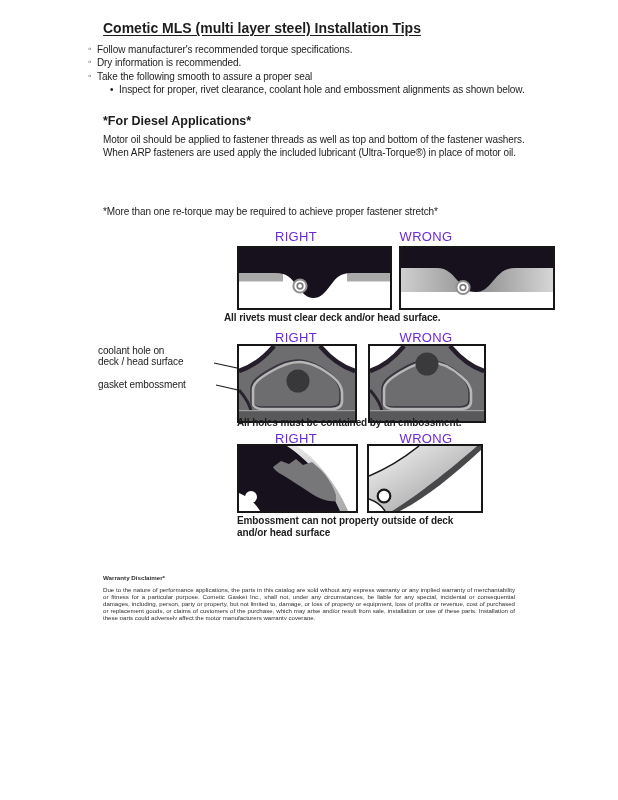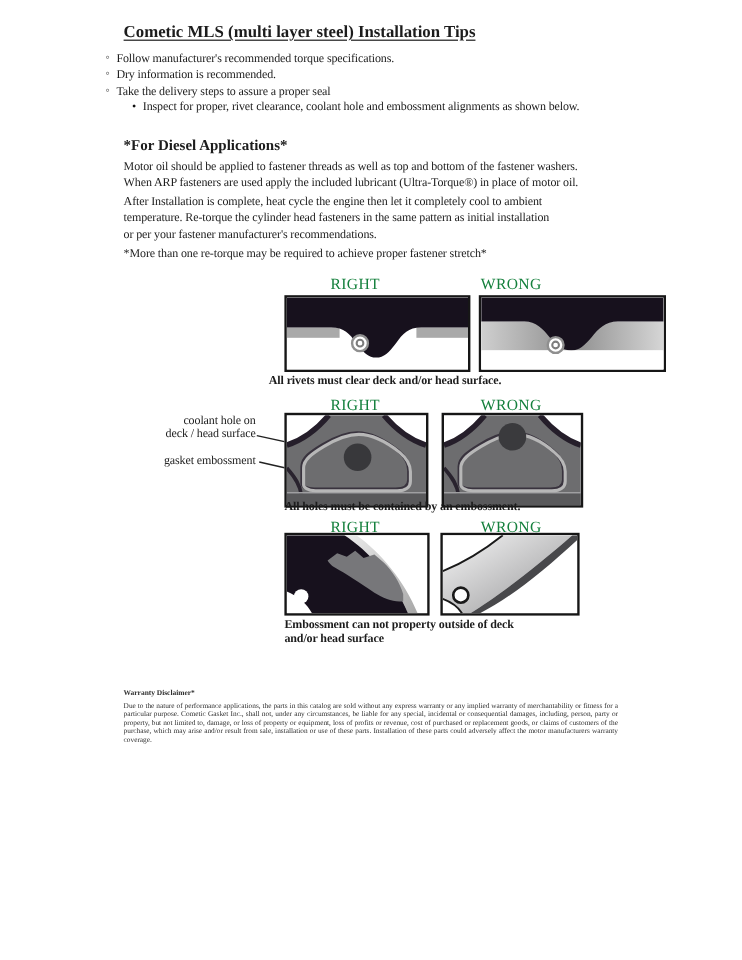--- a/index.html
+++ b/index.html
@@ -1,61 +1,58 @@
 <!DOCTYPE html>
 <html><head>
 <meta charset="utf-8">
 <style>
   html,body{margin:0;padding:0;background:#fff;}
   .page{position:relative;width:618px;height:620px;background:#ffffff;
-        font-family:Liberation Serif, serif;color:#1c1c1c;overflow:hidden;}
+        font-family:Liberation Sans, sans-serif;color:#1c1c1c;overflow:hidden;}
   .abs{position:absolute;}
   .title{left:103px;top:20px;font-size:14px;font-weight:700;text-decoration:underline;
          text-underline-offset:2px;letter-spacing:0;}
   .tips{left:88px;top:43px;font-size:10px;line-height:13.4px;letter-spacing:-0.1px;}
   .tip{padding-left:9px;position:relative;}
   .tip::before{content:"◦";position:absolute;left:0;top:-1px;font-size:10px;color:#333;}
   .subtip{padding-left:9px;margin-left:22px;position:relative;}
   .subtip::before{content:"•";position:absolute;left:0;top:0;font-size:10px;color:#111;}
   .h2{left:103px;top:114px;font-size:12.5px;font-weight:700;}
   .para{left:103px;width:440px;font-size:10px;line-height:13.4px;letter-spacing:-0.1px;white-space:pre-line;}
   .p1{top:133px;}
   .p2{top:162px;}
   .note{top:205px;}
-  .dg-label{width:90px;text-align:center;font-size:13px;font-weight:400;color:#15803d;letter-spacing:0.3px;}
+  .dg-label{width:90px;text-align:center;font-size:13px;font-weight:400;color:#6d28d9;letter-spacing:0.3px;}
   .panel{position:absolute;border:2px solid #161616;background:#fff;box-sizing:border-box;}
   .panel svg{display:block;width:100%;height:100%;}
   .caption{font-size:10px;font-weight:700;letter-spacing:-0.1px;line-height:11.5px;white-space:pre-line;}
-  .callout{font-size:10px;line-height:11px;text-align:right;letter-spacing:-0.1px;color:#222;}
+  .callout{font-size:10px;line-height:11px;letter-spacing:-0.1px;color:#222;}
   .legal{left:103px;top:574px;width:412px;font-size:6.1px;line-height:7.1px;color:#2e2e2e;
          text-align:justify;letter-spacing:0;}
   .legal h3{margin:0 0 5px 0;font-size:6.2px;font-weight:700;}
   .legal p{margin:0 0 5px 0;white-space:pre-line;}
   .docnum{left:398px;top:756px;font-size:13.5px;color:#404040;letter-spacing:0.4px;}
 </style>
 </head>
 <body>
 
 <div class="page">
 
   <div class="abs title">Cometic MLS (multi layer steel) Installation Tips</div>
 
   <div class="abs tips">
     <div class="tip">Follow manufacturer's recommended torque specifications.</div>
     <div class="tip">Dry information is recommended.</div>
-    <div class="tip">Take the delivery steps to assure a proper seal</div>
+    <div class="tip">Take the following smooth to assure a proper seal</div>
     <div class="subtip">Inspect for proper, rivet clearance, coolant hole and embossment alignments as shown below.</div>
   </div>
 
   <div class="abs h2">*For Diesel Applications*</div>
   <div class="abs para p1">Motor oil should be applied to fastener threads as well as top and bottom of the fastener washers.
 When ARP fasteners are used apply the included lubricant (Ultra-Torque®) in place of motor oil.</div>
-  <div class="abs para p2">After Installation is complete, heat cycle the engine then let it completely cool to ambient
-temperature. Re-torque the cylinder head fasteners in the same pattern as initial installation
-or per your fastener manufacturer's recommendations.</div>
   <div class="abs para note">*More than one re-torque may be required to achieve proper fastener stretch*</div>
 
   <div class="abs dg-label" style="left:251px;top:229px;">RIGHT</div>
   <div class="abs dg-label" style="left:381px;top:229px;">WRONG</div>
 
   <div class="panel" style="left:237px;top:246px;width:155px;height:64px;">
     <svg viewBox="0 0 151 60" preserveAspectRatio="none">
       <rect x="0" y="0" width="151" height="60" fill="#ffffff"></rect>
       <rect x="0" y="25" width="44" height="8.5" fill="#a9a9a9"></rect>
       <rect x="108" y="25" width="43" height="8.5" fill="#a9a9a9"></rect>

